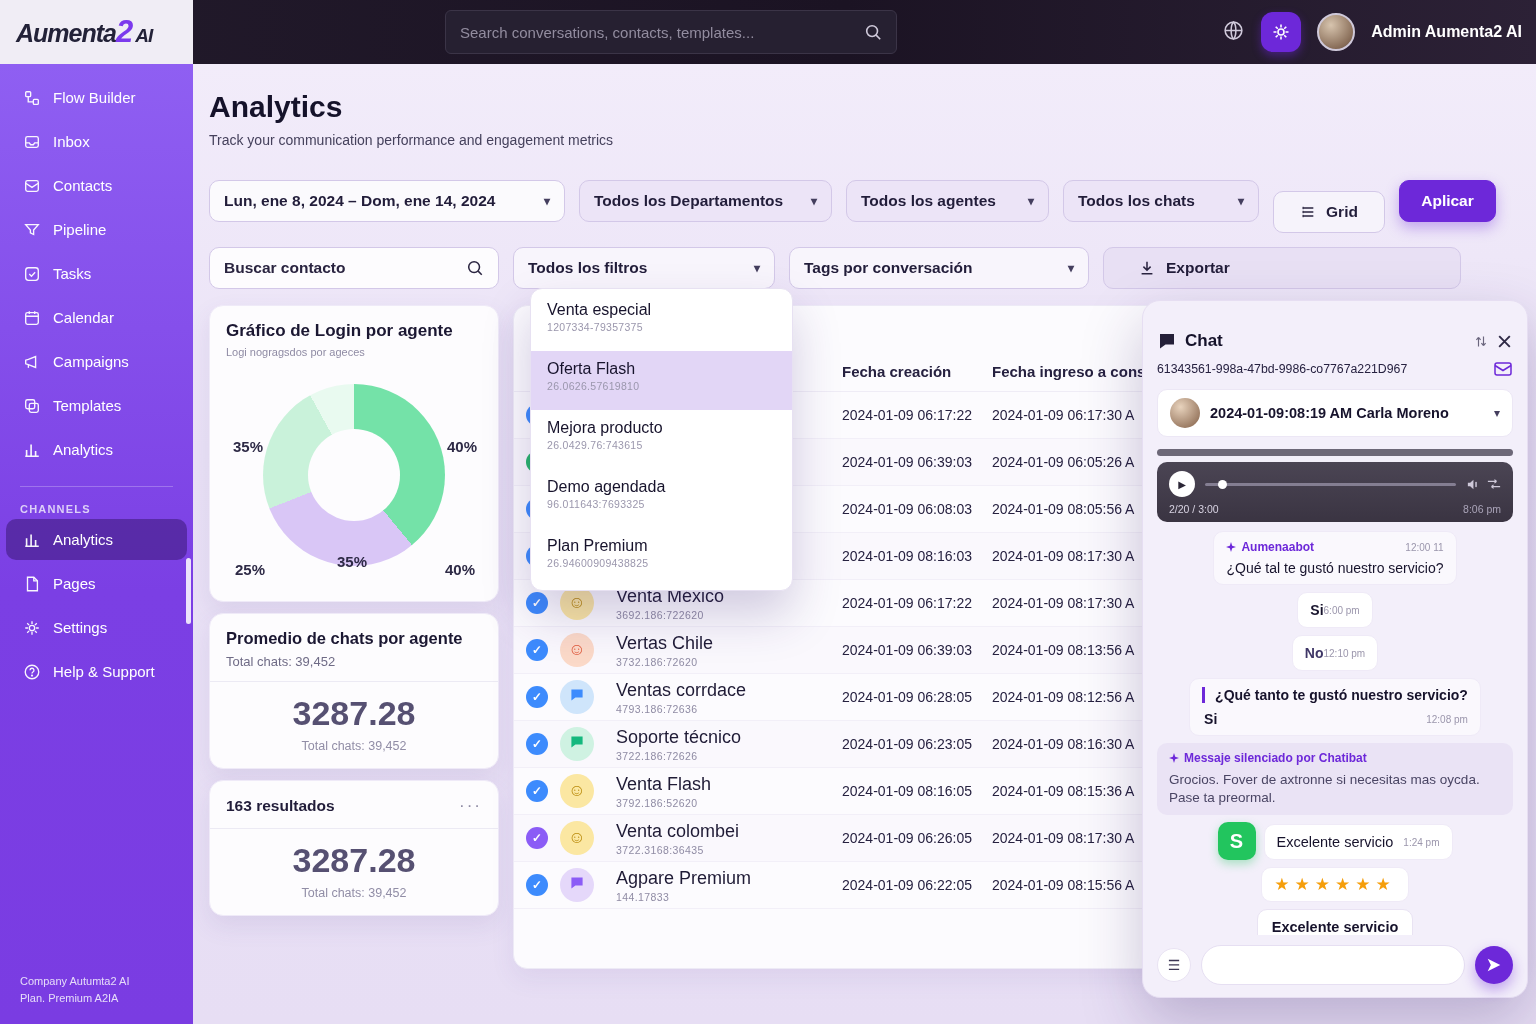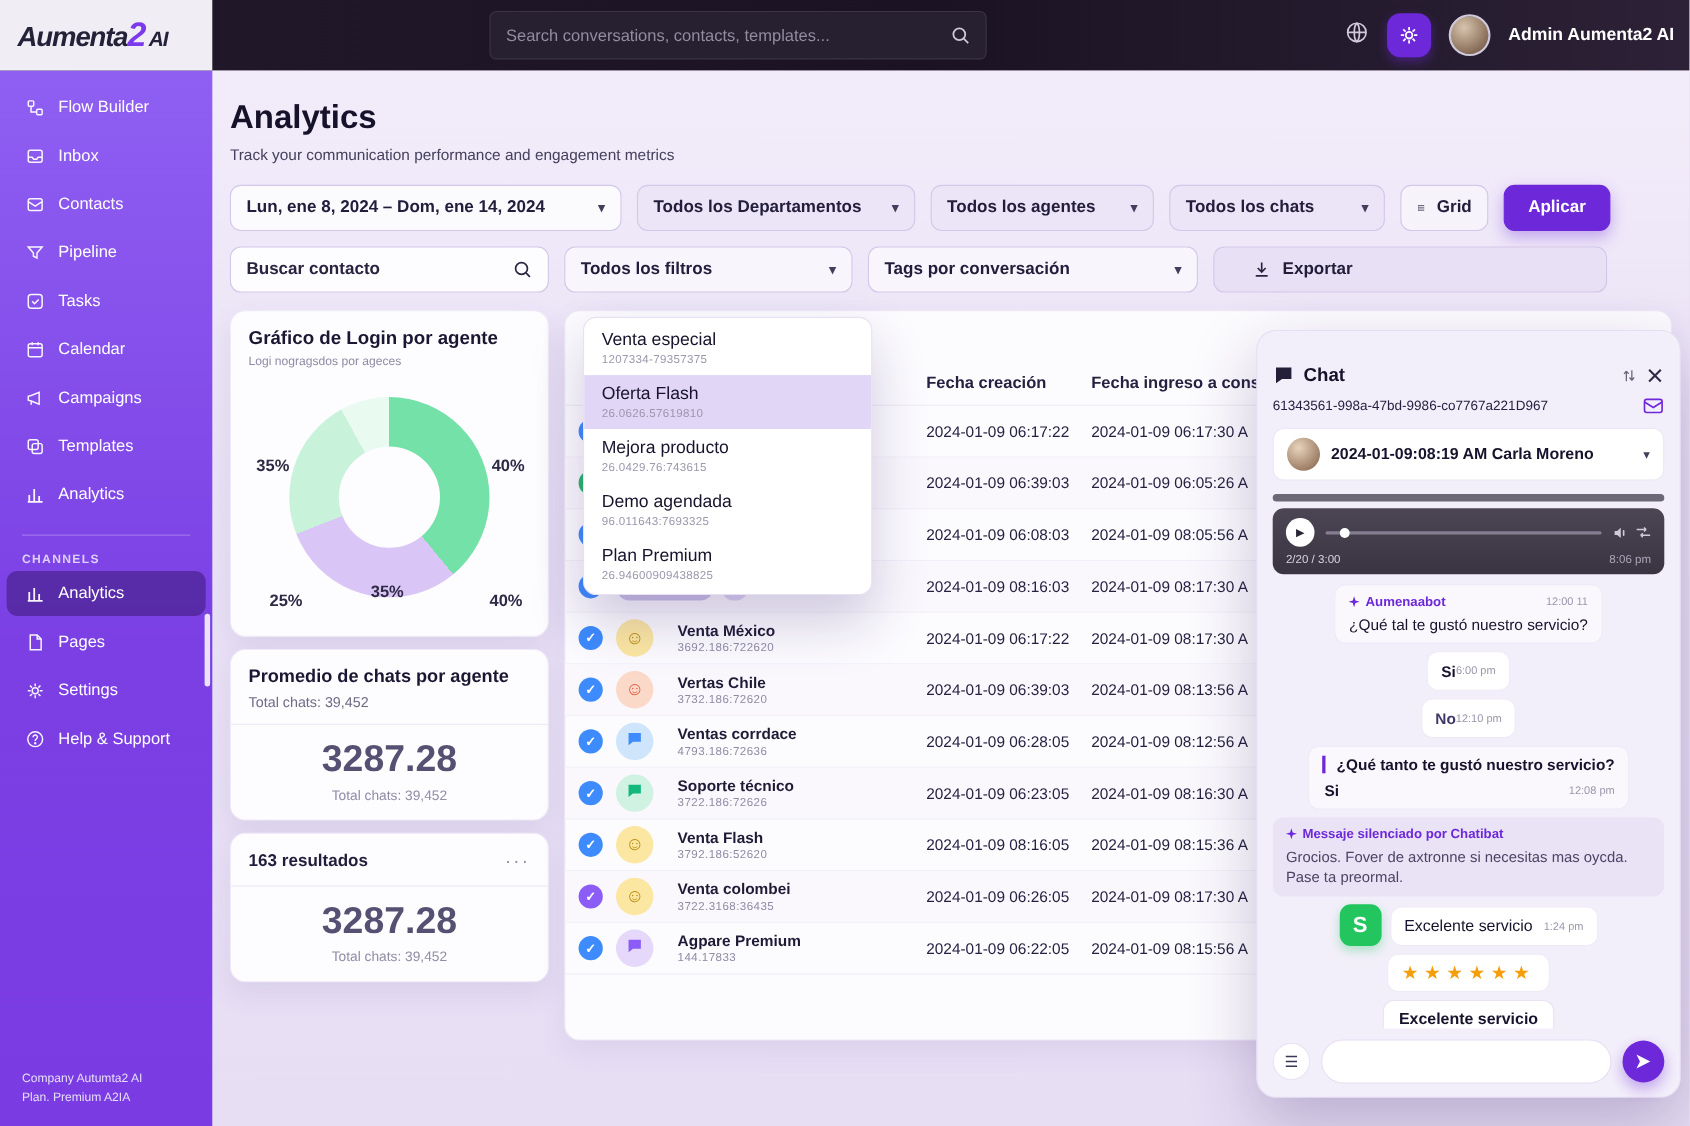--- a/index.html
+++ b/index.html
@@ -34,75 +34,75 @@
   .page-title{font-size:30px;font-weight:800;color:#15122a;}
   .page-sub{font-size:14px;color:#45415c;margin-top:8px;}
   .frow{display:flex;gap:14px;margin-top:20px;align-items:center;}
   .frow2{margin-top:14px;}
   .ctl{height:42px;border-radius:10px;border:1px solid #d3c8e8;display:flex;align-items:center;gap:10px;padding:16px 14px;font-size:15.5px;color:#221d3a;font-weight:600;background:#ece4f7;cursor:pointer;}
   .chev{margin-left:auto;color:#443e5e;font-size:12px;}
   .ctl-date{width:356px;background:#fbfafd;}
   .ctl-dept{width:253px;}
   .ctl-agents{width:203px;}
   .ctl-chats{width:196px;}
-  .btn-grid{width:80px;background:#f6f3fb;justify-content:center;}
+  .btn-grid{width:112px;background:#f6f3fb;justify-content:center;margin-top:23px;}
   .btn-apply{width:97px;background:#6d28d9;color:#fff;justify-content:center;border:1px solid #6d28d9;box-shadow:0 6px 14px rgba(109,40,217,.35);}
   .ctl-search{width:290px;background:#fdfcfe;}
   .ctl-search input{border:0;outline:0;flex:1;font-size:15.5px;color:#221d3a;font-weight:600;font-family:inherit;background:transparent;}
   .ctl-search input::placeholder{color:#2a2440;}
   .ctl-filtros{width:262px;background:#f8f5fc;}
   .ctl-tags{width:300px;background:#f8f5fc;}
   .btn-export{width:358px;background:#e8e0f4;padding-left:34px;}
 
   .content{display:flex;gap:14px;margin-top:16px;align-items:flex-start;}
   .leftcol{width:290px;display:flex;flex-direction:column;gap:11px;flex:0 0 auto;}
   .card{background:#fdfcfe;border:1px solid #efeaf8;border-radius:14px;box-shadow:0 10px 24px rgba(90,70,150,.10);padding:15px 16px;}
   .card-title{font-size:17px;font-weight:700;color:#1b1732;}
   .card-sub{font-size:11px;color:#8f8ba4;margin-top:5px;}
   .donut-wrap{position:relative;width:246px;height:214px;margin:14px auto 0;}
   .donut{position:absolute;left:32px;top:12px;width:182px;height:182px;border-radius:50%;background:conic-gradient(#74e2a8 0 39%,#d9c6f6 39% 69%,#c9f2da 69% 92%,#e9faf0 92% 100%);}
   .donut::after{content:"";position:absolute;left:45px;top:45px;width:92px;height:92px;border-radius:50%;background:#fdfcfe;}
   .dlabel{position:absolute;font-size:15px;font-weight:600;color:#2e2a46;}
   .dl-0{left:2px;top:66px;}
   .dl-1{right:0;top:66px;}
-  .dl-2{left:14px;bottom:8px;text-align:center;}
+  .dl-2{left:4px;bottom:8px;text-align:center;}
   .dl-3{left:106px;bottom:16px;}
   .dl-4{right:2px;bottom:8px;}
   .card2-title{font-size:16.5px;font-weight:700;color:#1b1732;}
   .card2-sub{font-size:13px;color:#6f6b86;margin-top:6px;}
   .divider{height:1px;background:#eceaf4;margin:12px -16px;}
   .big-val{font-size:34px;font-weight:700;color:#565072;text-align:center;}
   .big-cap{font-size:12.5px;color:#918da6;text-align:center;margin-top:6px;}
   .card3-head{display:flex;justify-content:space-between;align-items:center;}
   .card3-title{font-size:15.5px;font-weight:700;color:#221d3a;}
   .dots{color:#8f8ba4;font-size:17px;letter-spacing:2px;cursor:pointer;}
 
   
   .tablecard{flex:1;background:#fcfbfe;border:1px solid #edeaf6;border-radius:14px;box-shadow:0 10px 24px rgba(90,70,150,.08);position:relative;min-height:664px;padding:46px 0 56px;}
   .thead,.trow{display:grid;grid-template-columns:46px 56px 226px 150px 1fr;align-items:center;}
   .thead{height:40px;border-bottom:1px solid #efecf6;font-size:15px;font-weight:700;color:#262140;}
   .trow{height:47px;border-bottom:1px solid #f2eff8;font-size:14px;color:#262140;cursor:pointer;}
   .trow.alt{background:#faf8fd;}
   .chk{width:22px;height:22px;border-radius:50%;margin-left:12px;display:flex;align-items:center;justify-content:center;color:#fff;font-size:12px;font-weight:700;cursor:pointer;}
   .av{width:34px;height:34px;border-radius:50%;display:flex;align-items:center;justify-content:center;font-size:17px;}
-  .tname{font-size:14px;color:#1f1b36;font-weight:700;}
+  .tname{font-size:18px;color:#1f1b36;font-weight:400;}
   .tnum{font-size:10.5px;color:#8f8ba4;margin-top:2px;letter-spacing:.4px;}
   .tag-cell{grid-column:2/4;display:flex;align-items:center;}
   .tagchip{display:inline-flex;align-items:center;gap:6px;background:#cdc2e7;color:#2b2647;font-size:13px;font-weight:600;border-radius:14px;padding:5px 12px;cursor:pointer;}
   .funnel{width:26px;height:26px;border-radius:50%;background:#ddd4f0;display:inline-flex;align-items:center;justify-content:center;margin-left:6px;cursor:pointer;}
   .social{font-size:13.5px;color:#2b2647;margin-left:14px;font-weight:500;}
   .pagination{position:absolute;right:22px;bottom:14px;display:flex;align-items:center;gap:14px;font-size:14px;color:#262140;}
   .psel{display:inline-flex;align-items:center;gap:8px;border:1px solid #ddd6ec;background:#fff;border-radius:8px;padding:5px 10px;font-size:13.5px;cursor:pointer;}
   .parrow{color:#9a95ad;font-size:17px;cursor:pointer;}
   .pnum{cursor:pointer;}
   .pnum.cur{color:#6d28d9;font-weight:700;}
 
   
   .dropdown{position:absolute;left:337px;top:224px;width:263px;background:#fff;border:1px solid #e7e1f2;border-radius:12px;box-shadow:0 24px 48px rgba(60,35,120,.22);z-index:40;overflow:hidden;padding:3px 0;}
-  .dd-item{padding:9px 16px 8px;cursor:pointer;}
+  .dd-item{padding:9px 16px 18px;cursor:pointer;}
   .dd-item.hl{background:#e2d6f6;}
   .dd-label{font-size:16px;color:#17132c;font-weight:500;}
   .dd-val{font-size:10.5px;color:#9b97ad;margin-top:2px;letter-spacing:.3px;}
 
   
   .chatpanel{position:absolute;right:8px;top:300px;bottom:26px;width:386px;background:#f3effa;border:1px solid #e6def2;border-radius:18px;box-shadow:0 24px 60px rgba(50,30,100,.25);z-index:50;padding:30px 14px 12px;display:flex;flex-direction:column;}
   .chat-head{display:flex;align-items:center;gap:8px;}
   .chat-title{font-size:17px;font-weight:800;color:#15122a;}
   .sp{flex:1;}
   .chat-id-row{display:flex;align-items:center;justify-content:space-between;margin-top:8px;}

